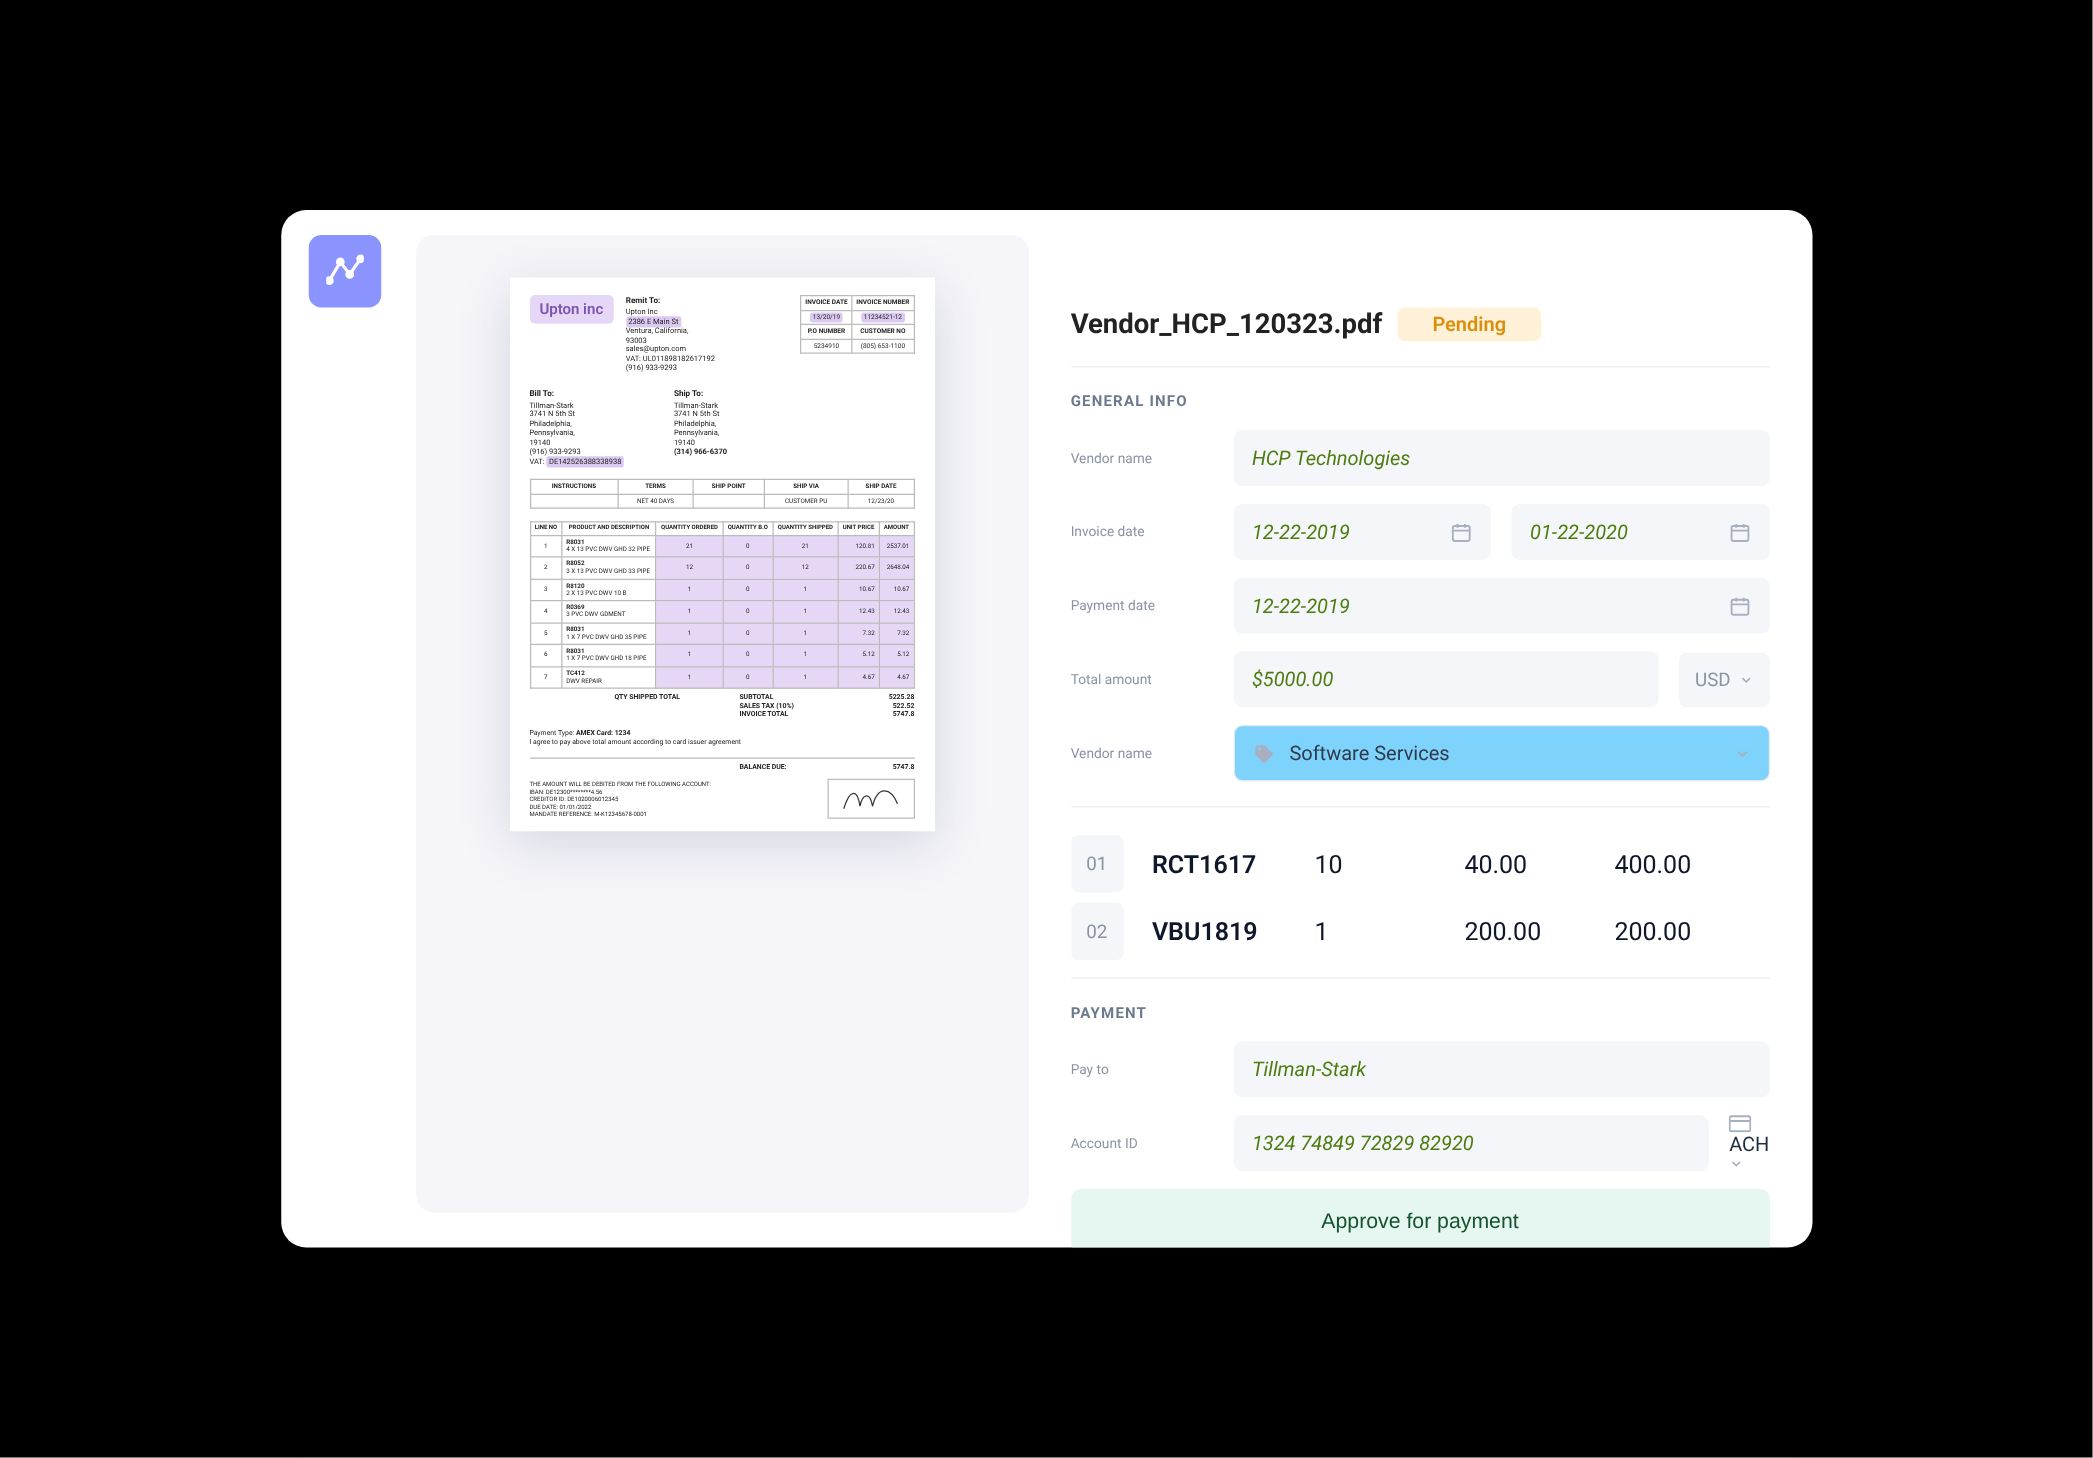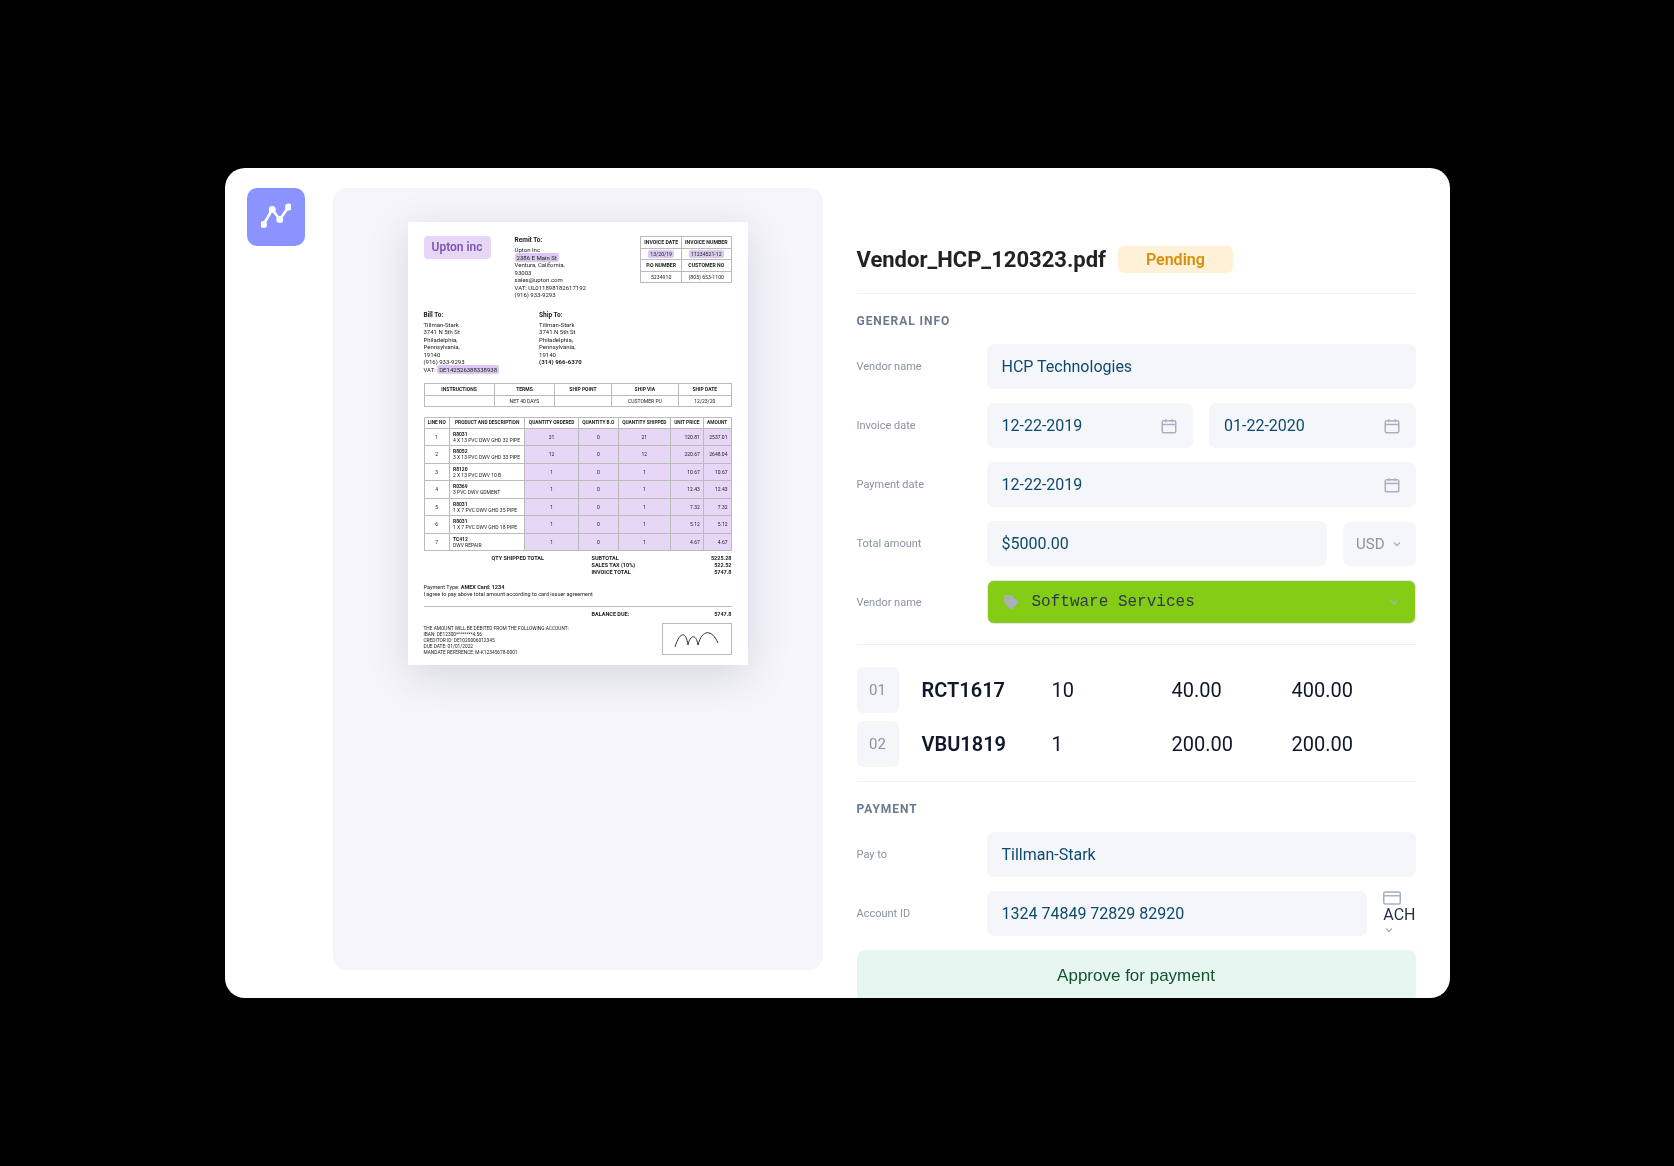--- a/index.html
+++ b/index.html
@@ -49,21 +49,21 @@
     width: 340px;
     background: #fff;
     box-shadow: 0 10px 40px rgba(40,40,80,0.15);
     padding: 14px 16px 10px 16px;
     font-size: 6px;
     color: #222;
     line-height: 1.25;
     position: relative;
   }
   .doc .hl { background: #dcc9f1; border-radius: 2px; padding: 1px 2px; }
-  .doc-header { display: flex; gap: 24px; }
+  .doc-header { display: flex; gap: 10px; }
   .doc-logo {
     font-size: 12px; font-weight: 600; color: #7c55b1;
     background: #e6d7f7; padding: 4px 8px; border-radius: 4px;
     align-self: flex-start;
   }
   .doc-remit { flex: 1; }
   .doc-remit h4 { font-size: 6.5px; font-weight: 700; margin-bottom: 2px; }
   .doc-meta-table {
     border-collapse: collapse; font-size: 5.2px;
   }
@@ -117,21 +117,21 @@
     font-weight: 700; text-transform: uppercase; margin: 4px 0 16px;
   }
   .field-row { display: flex; align-items: center; gap: 16px; margin-bottom: 14px; }
   .field-label { width: 114px; font-size: 11px; color: #8a93a4; }
   .field-input, .field-select {
     flex: 1; background: #f5f6fa; border-radius: 7px;
     padding: 12px 14px; font-size: 16px; color: #303a4a;
     display: flex; align-items: center; justify-content: space-between;
     border: 1px solid transparent;
   }
-  .field-input .val { color: #0c4a6e; }
+  .field-input .val { color: #4d7c0f; font-style: italic; }
   .twin { display: flex; gap: 16px; flex: 1; }
   .twin .field-input { flex: 1; }
   .cal-icon, .chev-icon, .tag-icon, .card-icon { color: #a8b0c0; flex-shrink: 0; }
   .amount-row .currency {
     background: #f5f6fa; border-radius: 7px; padding: 12px 12px;
     color: #8a93a4; font-size: 15px; display: flex; align-items: center; gap: 6px;
     border: 1px solid transparent;
   }
   .field-select .select-left { display: flex; align-items: center; gap: 12px; }
 
@@ -451,21 +451,21 @@
       <div class="currency">
         <span>USD</span>
         <svg class="chev-icon" width="12" height="12" viewBox="0 0 24 24" fill="none" stroke="currentColor" stroke-width="2.5">
             <polyline points="6 9 12 15 18 9"></polyline>
           </svg>
       </div>
     </div>
 
     <div class="field-row">
       <div class="field-label">Vendor name</div>
-      <div class="field-select" style="border-color:#e3e7ef;background:#84cc16;font-family:Liberation Mono, monospace;">
+      <div class="field-select" style="border-color:#e3e7ef;background:#7dd3fc;">
         <div class="select-left">
           <svg class="tag-icon" width="18" height="18" viewBox="0 0 24 24" fill="currentColor">
               <path d="M21 11l-8-8H5a2 2 0 00-2 2v8l8 8a2 2 0 002.8 0L21 13.8A2 2 0 0021 11zM7.5 8.5A1.5 1.5 0 119 7a1.5 1.5 0 01-1.5 1.5z"></path>
             </svg>
           <span>Software Services</span>
         </div>
         <svg class="chev-icon" width="14" height="14" viewBox="0 0 24 24" fill="none" stroke="currentColor" stroke-width="2.5">
             <polyline points="6 9 12 15 18 9"></polyline>
           </svg>
       </div>

